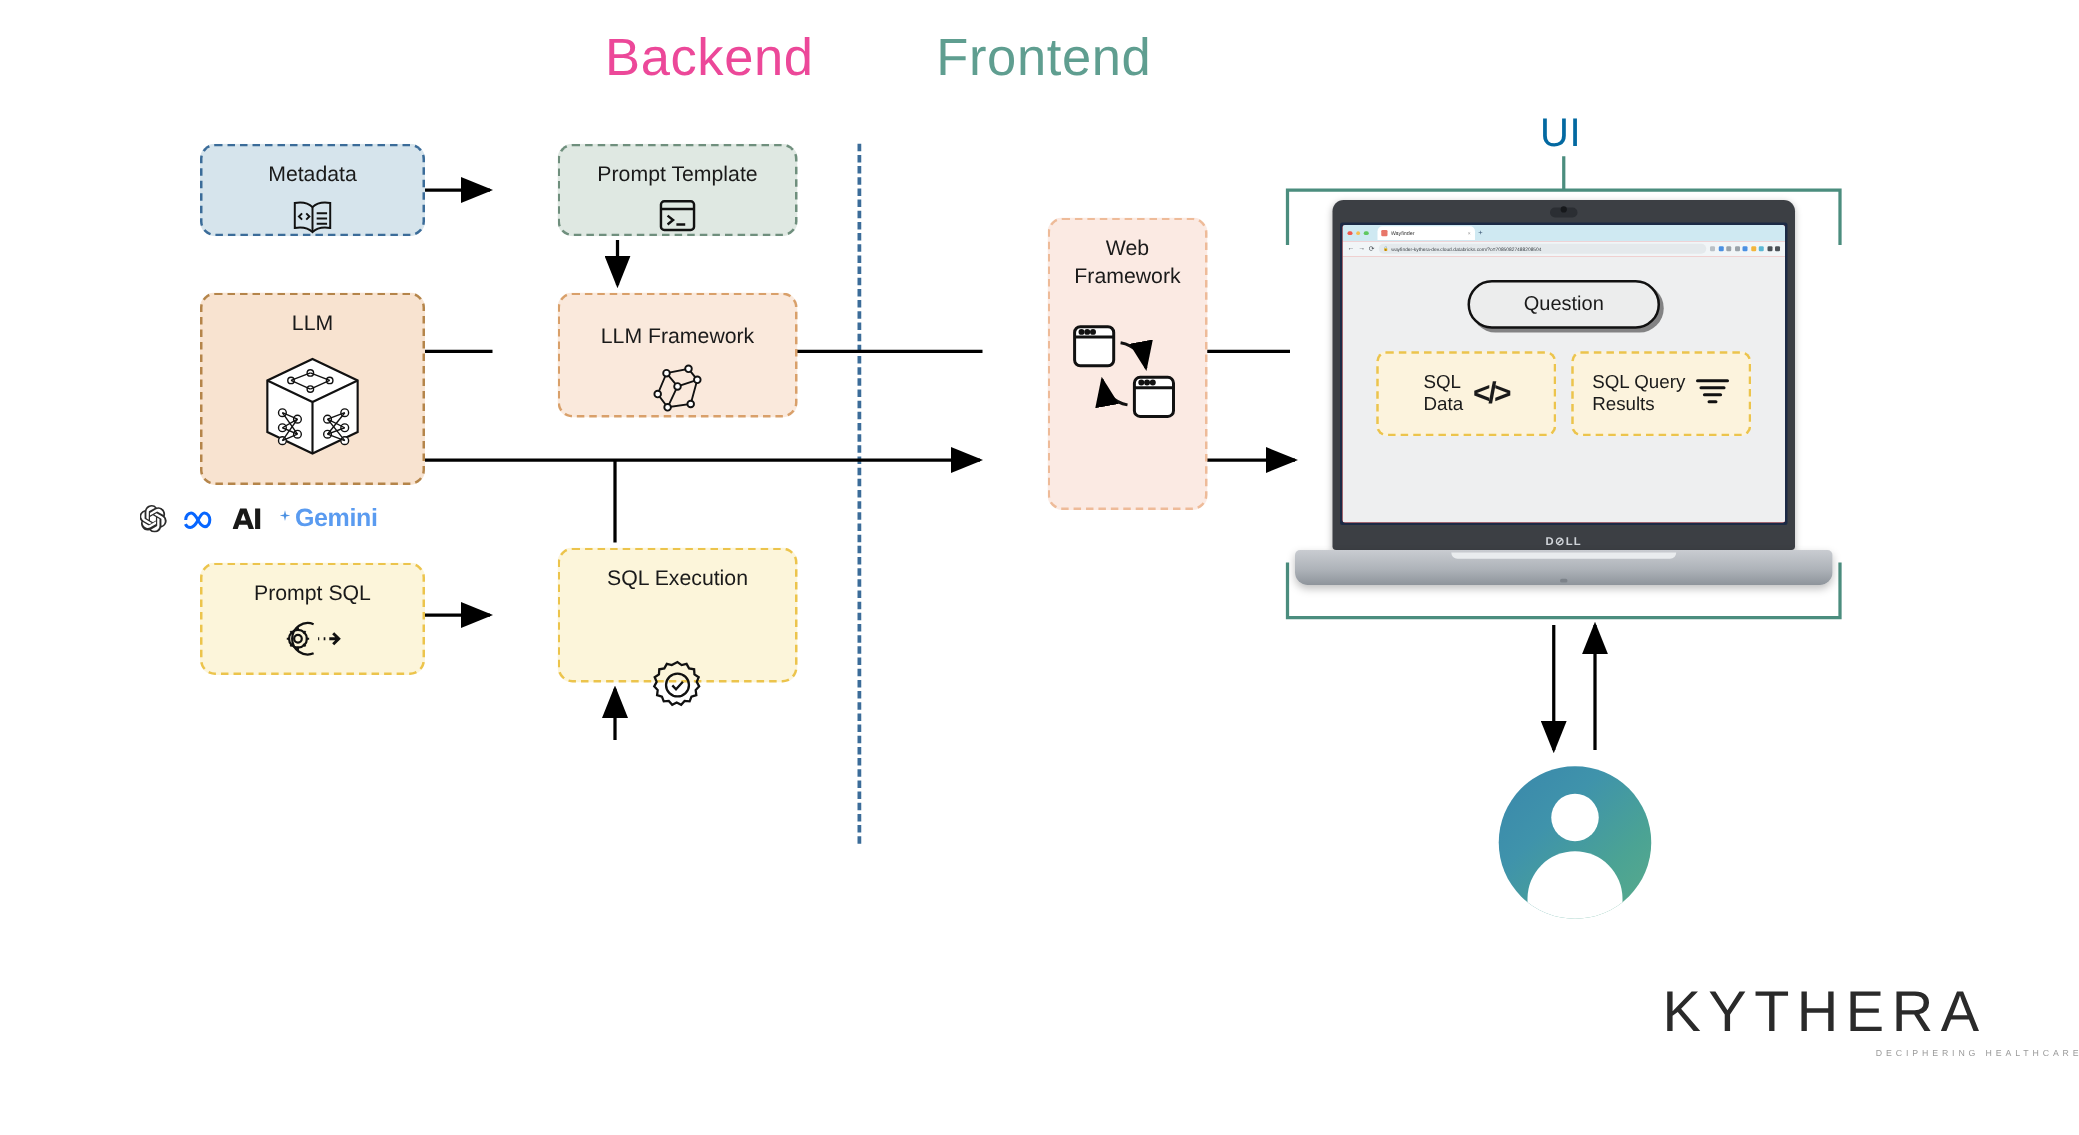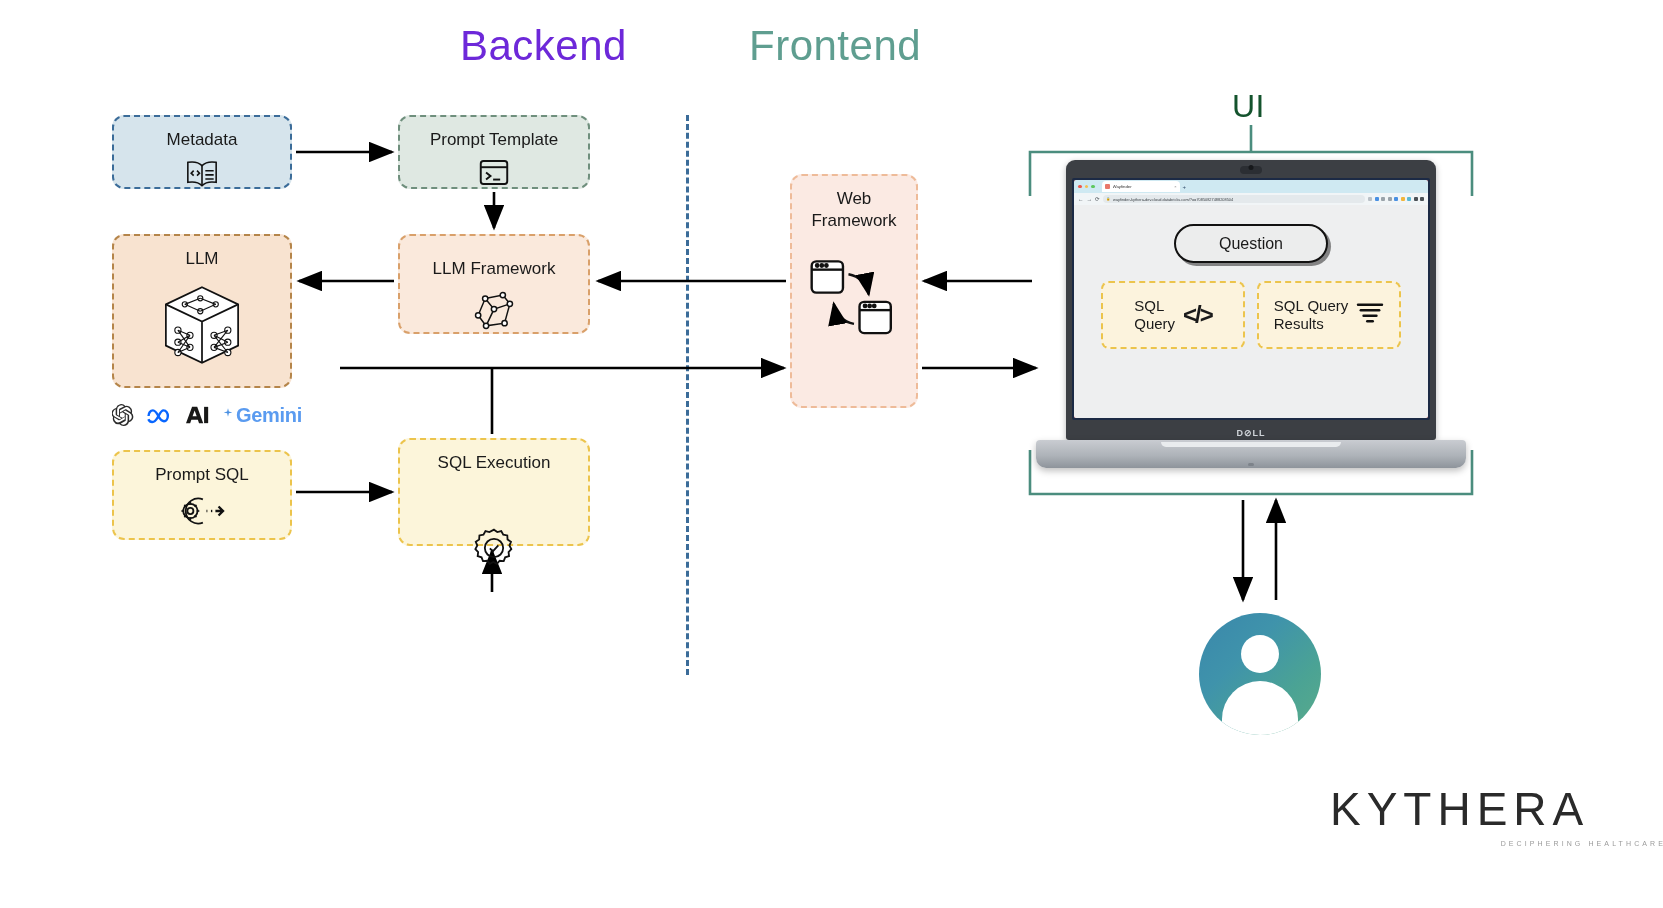--- a/index.html
+++ b/index.html
@@ -9,40 +9,41 @@
   .stage { position: relative; width: 1663px; height: 908px; }
 
   
   .section-title {
     position: absolute;
     font-size: 42px;
     font-weight: 400;
     letter-spacing: 0.5px;
     white-space: nowrap;
   }
-  #backend-title { left: 460px; top: 22px; color: #6d28d9; }
+  #backend-title { left: 484px; top: 22px; color: #ec4899; }
   #frontend-title { left: 749px; top: 22px; color: #5f9e90; }
-  #ui-title { left: 1232px; top: 88px; color: #14532d; font-size: 32px; }
+  #ui-title { left: 1232px; top: 88px; color: #0369a1; font-size: 32px; }
 
   
   .divider {
     position: absolute;
     left: 686px; top: 115px;
     width: 0; height: 560px;
     border-left: 3px dashed #3b6c99;
   }
 
   
   .node {
     position: absolute;
     border-radius: 12px;
     display: flex;
     flex-direction: column;
     align-items: center;
     padding-top: 12px;
+    margin-left: 48px;
   }
   .node .node-label {
     font-size: 17px;
     line-height: 1.28;
     text-align: center;
     color: #1a1a1a;
     white-space: pre-line;
   }
   .node .node-icon {
     margin-top: 8px;
@@ -450,21 +451,21 @@
               <span class="ext" style="background:#4a5157"></span>
               <span class="ext" style="background:#4a5157"></span>
             </span>
           </div>
 
           <div id="page">
             <div id="question-pill">Question</div>
             <div id="sql-row">
               <div class="sql-card">
                 <span class="card-label" style="white-space:pre-line">SQL
-Query</span>
+Data</span>
                 <span id="code-glyph">&lt;/&gt;</span>
               </div>
               <div class="sql-card">
                 <span class="card-label" style="white-space:pre-line">SQL Query
 Results</span>
                 <span>
                   <svg width="28" height="24" viewBox="0 0 30 26" stroke="#111" stroke-width="2.6" stroke-linecap="round">
                     <line x1="2" y1="4" x2="28" y2="4"></line>
                     <line x1="5" y1="10" x2="25" y2="10"></line>
                     <line x1="8" y1="16" x2="22" y2="16"></line>

